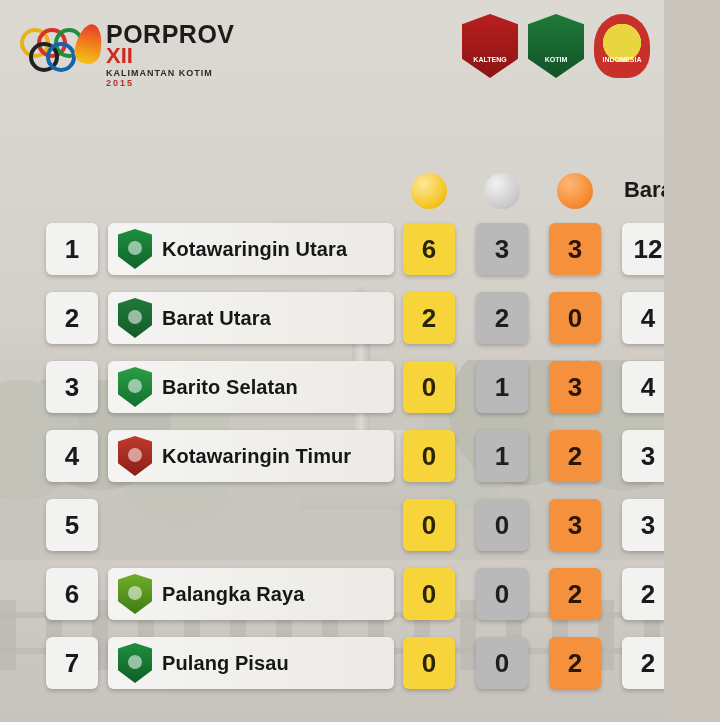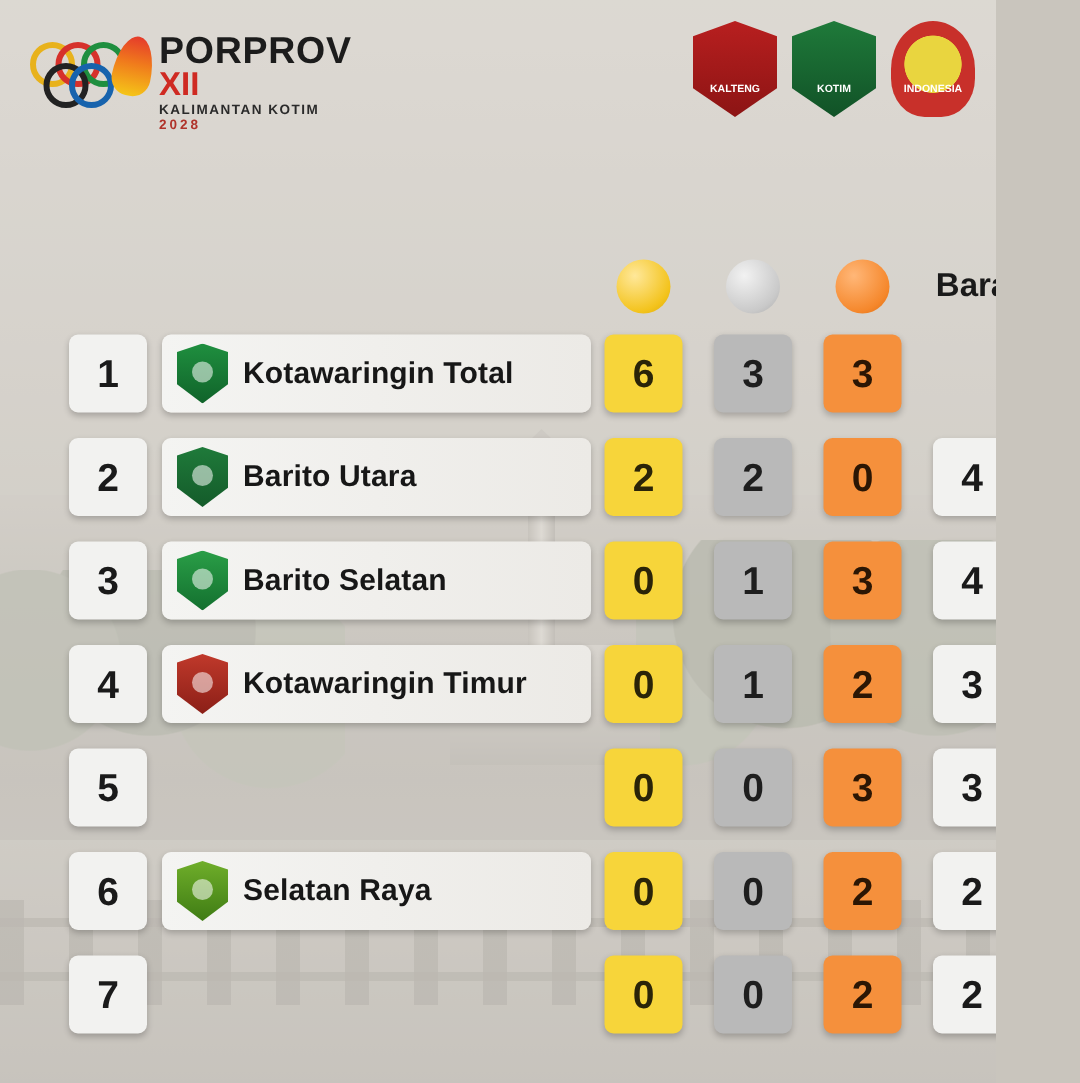--- a/index.html
+++ b/index.html
@@ -300,21 +300,21 @@
         <div class="ring r2"></div>
         <div class="ring r3"></div>
         <div class="ring r4"></div>
         <div class="ring r5"></div>
         <div class="flame"></div>
       </div>
       <div class="logo-text">
         <div class="logo-porprov">PORPROV</div>
         <div class="logo-xii">XII</div>
         <div class="logo-sub">KALIMANTAN KOTIM</div>
-        <div class="logo-year">2028</div>
+        <div class="logo-year">2015</div>
       </div>
     </div>
 
     <div class="emblems">
       <div class="emblem em-shield em1">KALTENG</div>
       <div class="emblem em-shield em2">KOTIM</div>
       <div class="emblem em3">INDONESIA</div>
     </div>
   </div>
 
@@ -327,32 +327,33 @@
     <div class="medal-dot bronze"></div>
     <div class="total-label">Barat</div>
   </div>
 
   <div class="rows">
 
     <div class="row">
       <div class="rank">1</div>
       <div class="team">
         <div class="crest" style="background:linear-gradient(#1f8f3f,#10632a)"></div>
-        <div class="team-name">Kotawaringin Total</div>
+        <div class="team-name">Kotawaringin Utara</div>
       </div>
       <div class="cell c-gold">6</div>
       <div class="cell c-silver">3</div>
       <div class="cell c-bronze">3</div>
+      <div class="cell c-total">12</div>
     </div>
 
     <div class="row">
       <div class="rank">2</div>
       <div class="team">
         <div class="crest" style="background:linear-gradient(#1f7a3a,#145b2a)"></div>
-        <div class="team-name">Barito Utara</div>
+        <div class="team-name">Barat Utara</div>
       </div>
       <div class="cell c-gold">2</div>
       <div class="cell c-silver">2</div>
       <div class="cell c-bronze">0</div>
       <div class="cell c-total">4</div>
     </div>
 
     <div class="row">
       <div class="rank">3</div>
       <div class="team">
@@ -382,30 +383,34 @@
       <div class="cell c-gold">0</div>
       <div class="cell c-silver">0</div>
       <div class="cell c-bronze">3</div>
       <div class="cell c-total">3</div>
     </div>
 
     <div class="row">
       <div class="rank">6</div>
       <div class="team">
         <div class="crest" style="background:linear-gradient(#6fae2a,#3f7c14)"></div>
-        <div class="team-name">Selatan Raya</div>
+        <div class="team-name">Palangka Raya</div>
       </div>
       <div class="cell c-gold">0</div>
       <div class="cell c-silver">0</div>
       <div class="cell c-bronze">2</div>
       <div class="cell c-total">2</div>
     </div>
 
     <div class="row">
       <div class="rank">7</div>
+      <div class="team">
+        <div class="crest" style="background:linear-gradient(#1e8f3d,#0f5f28)"></div>
+        <div class="team-name">Pulang Pisau</div>
+      </div>
       <div class="cell c-gold">0</div>
       <div class="cell c-silver">0</div>
       <div class="cell c-bronze">2</div>
       <div class="cell c-total">2</div>
     </div>
 
   </div>
 
 
 </div>

